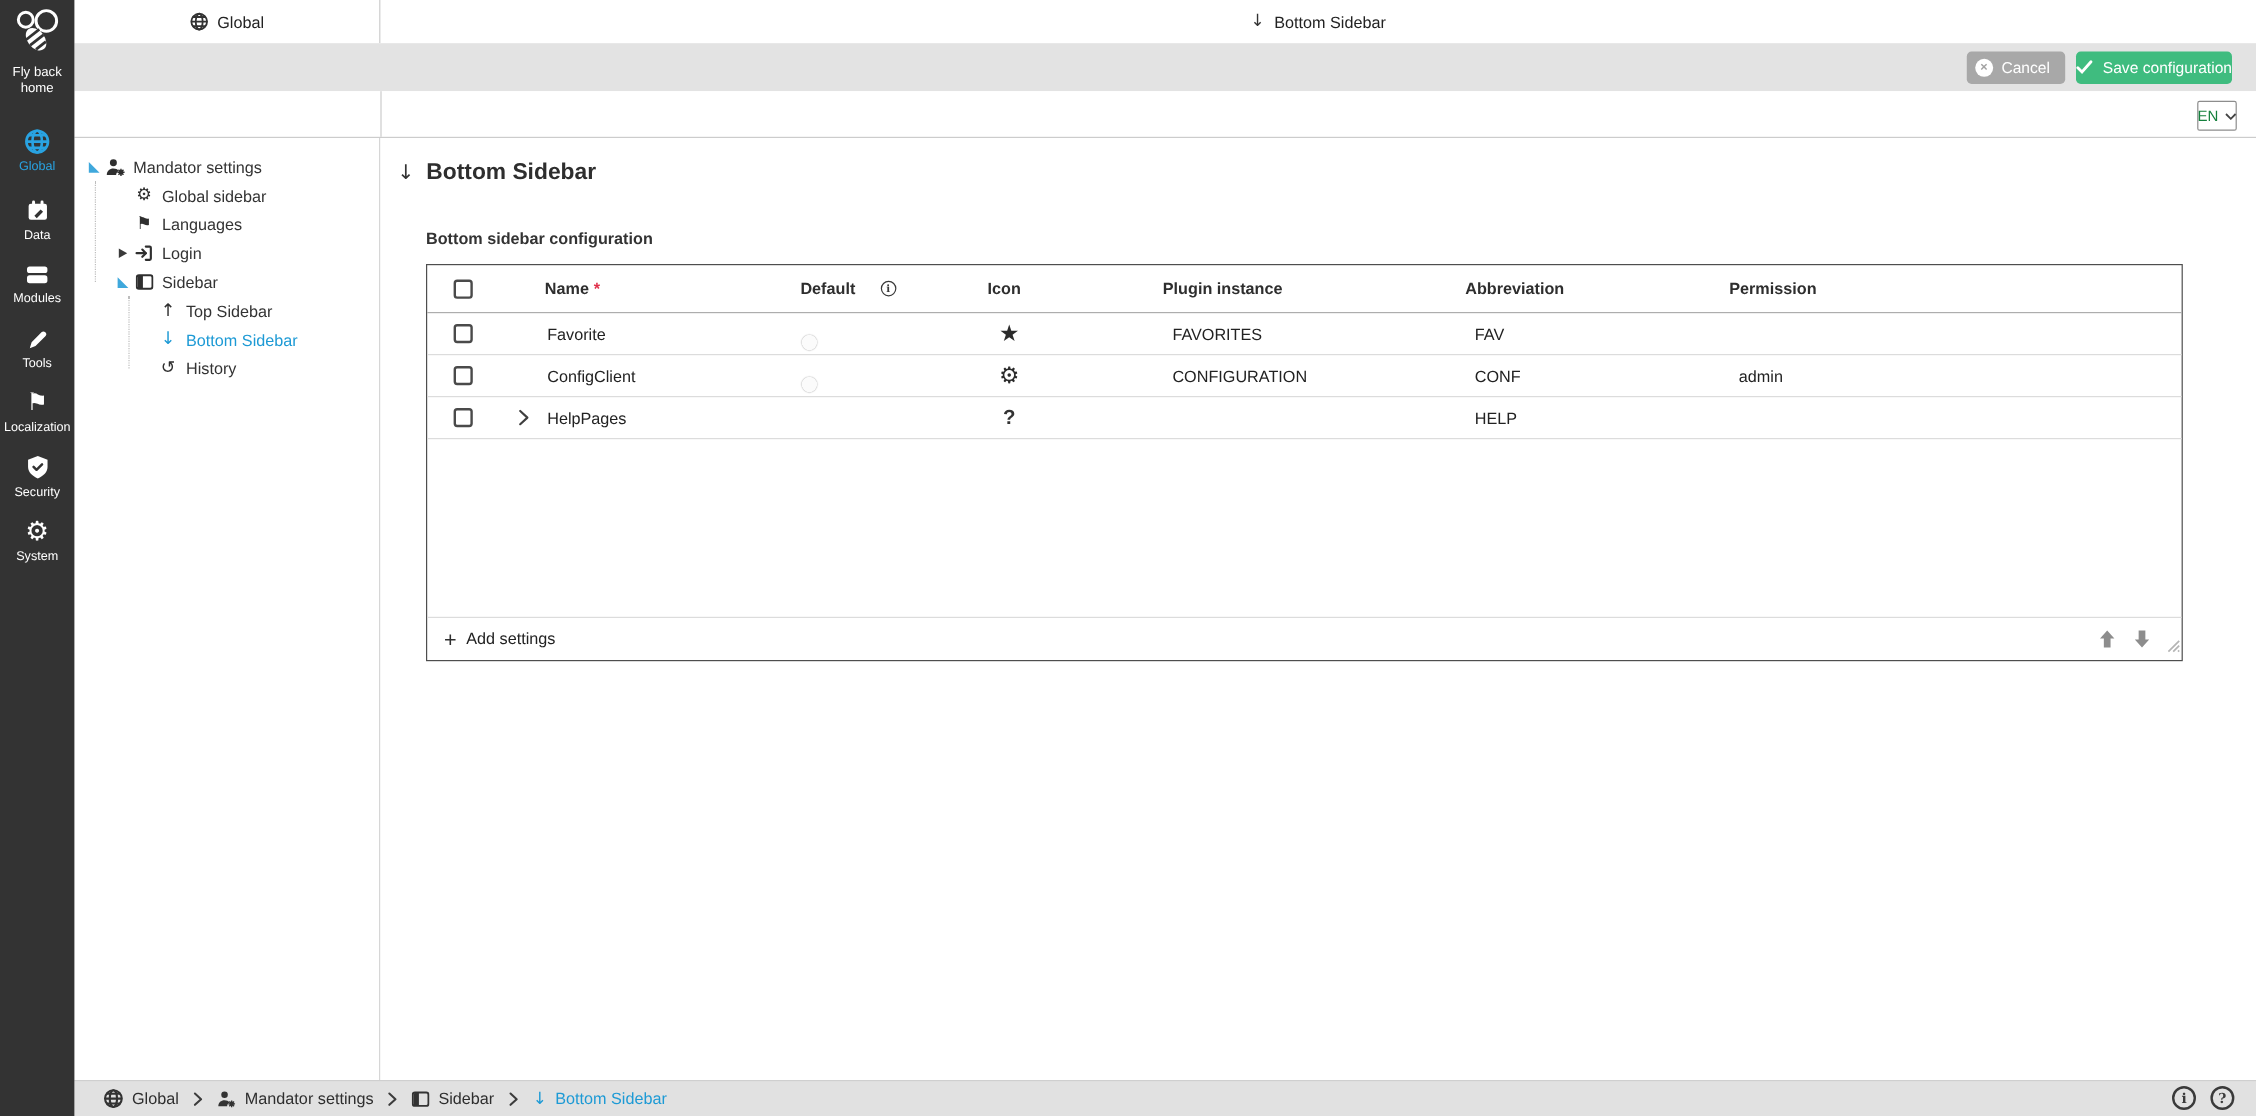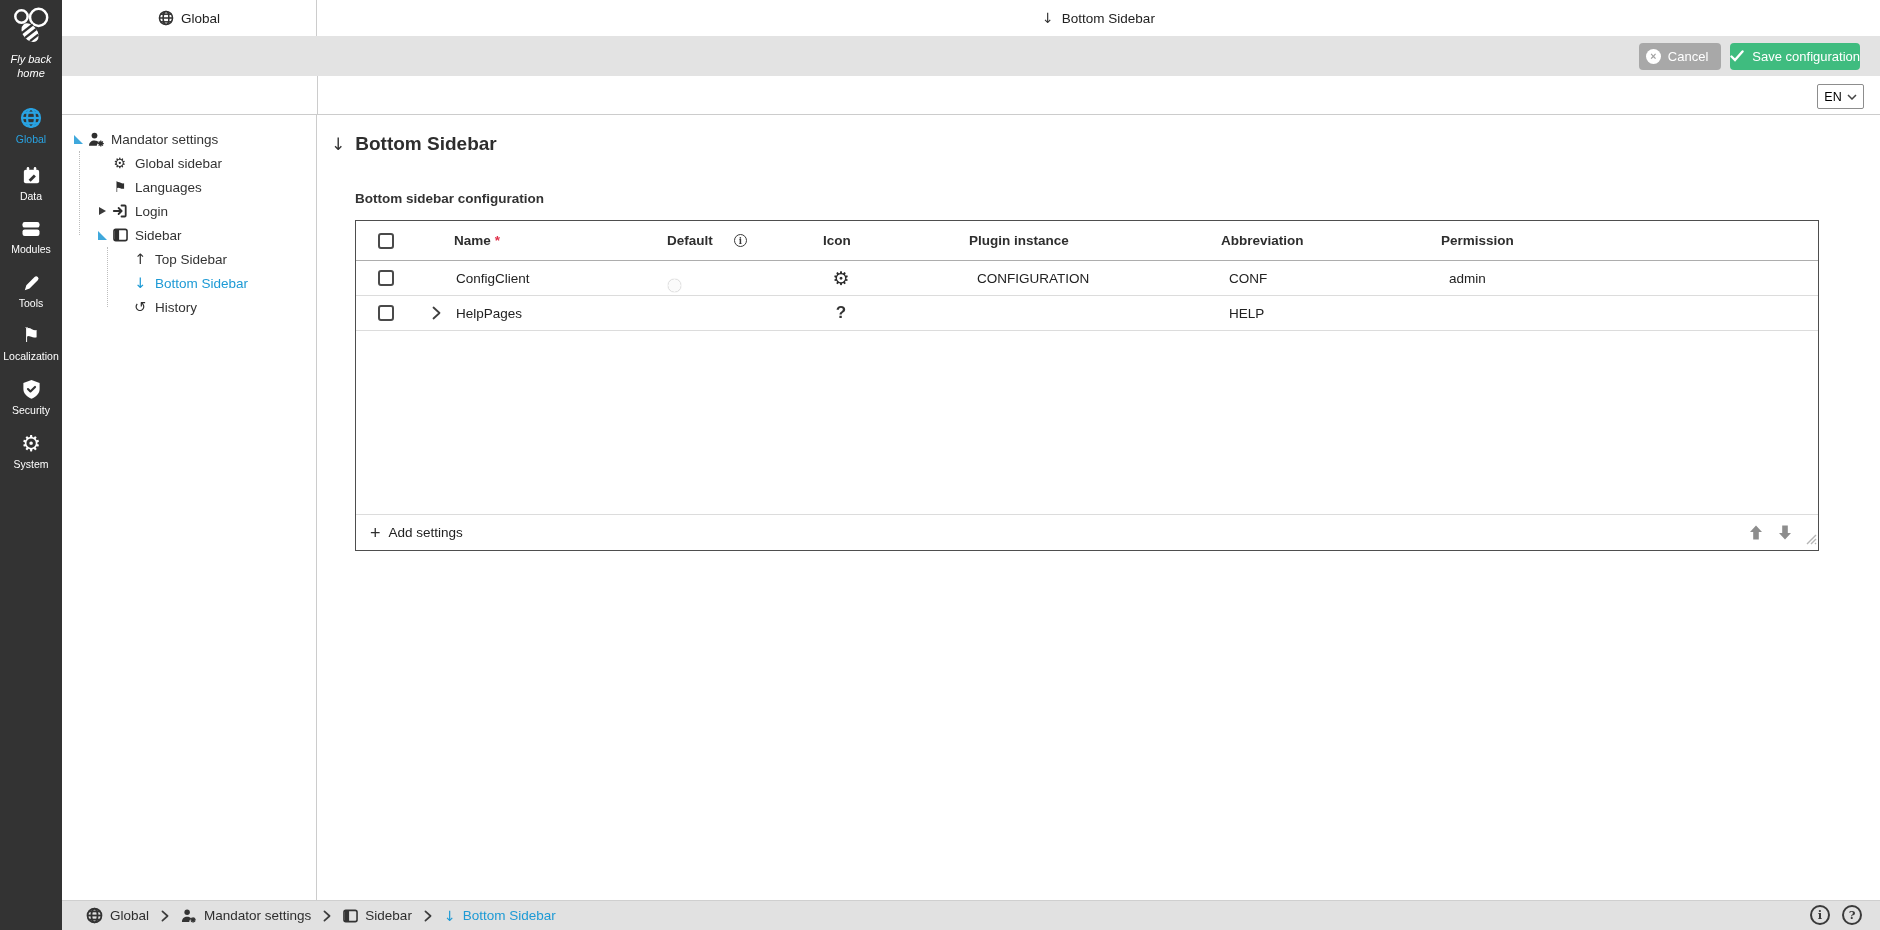--- a/index.html
+++ b/index.html
@@ -2,21 +2,21 @@
 <html><head>
 <meta charset="utf-8">
 <style>
   * { margin:0; padding:0; box-sizing:border-box; }
   html,body { width:1880px; height:930px; background:#fff; font-family:"Liberation Sans","DejaVu Sans",sans-serif; overflow:hidden; }
   #app { position:relative; width:1880px; height:930px; background:#fff; }
 
   
   .leftnav { position:absolute; left:0; top:0; width:62px; height:930px; background:#333333; z-index:5; }
   .logo-block { position:absolute; top:6px; left:0; width:62px; text-align:center; cursor:pointer; }
-  .logo-block .home-label { display:block; margin:3px auto 0; width:54px; font-size:11px; line-height:1.25; color:#fff;font-style:italic; }
+  .logo-block .home-label { display:block; margin:3px auto 0; width:54px; font-size:11px; line-height:1.25; color:#fff; }
   .navitem { position:absolute; left:0; width:62px; display:flex; flex-direction:column; align-items:center; cursor:pointer; color:#fff; }
   .navitem .nicon { height:24px; display:flex; align-items:center; justify-content:center; color:#fff; }
   .navitem .nlabel { font-size:10.5px; margin-top:3px; color:#fff; }
   .navitem.active .nicon, .navitem.active .nlabel { color:#29a3e2; }
   .glyph-ico { font-family:"DejaVu Sans",sans-serif; }
 
   
   .topbar { position:absolute; left:62px; top:0; right:0; height:36px; background:#fff; display:flex; }
   .panelhead { width:255px; border-right:1px solid #ccc; display:flex; align-items:center; justify-content:center; gap:7px; font-size:13.5px; color:#222; }
   .mainhead { flex:1; display:flex; align-items:center; justify-content:center; gap:8px; font-size:13.5px; color:#222; }
@@ -25,21 +25,21 @@
   
   .toolbar { position:absolute; left:62px; top:36px; right:0; height:40px; background:#e3e3e3; display:flex; align-items:center; justify-content:flex-end; gap:9px; padding-right:20px; }
   .btn { display:flex; align-items:center; height:27px; border:none; border-radius:4px; color:#fff; font-size:13px; font-family:inherit; cursor:pointer; }
   .btn-cancel { background:#a8a8a8; padding:0 13px 0 7px; gap:7px; }
   .btn-save { background:#3fbc7f; padding:0 0; gap:8px; }
   .xcirc { width:15px; height:15px; border-radius:50%; background:#fff; color:#a2a2a2; font-size:10.5px; font-weight:bold; display:flex; align-items:center; justify-content:center; }
 
   
   .subbar { position:absolute; left:62px; top:76px; right:0; height:39px; background:#fff; border-bottom:1px solid #ccc; }
   .subbar .vdiv { position:absolute; left:255px; top:0; height:100%; border-left:1px solid #ccc; }
-  .lang { position:absolute; top:8px; right:16px; width:47px; height:25px; border:1px solid #8d8d8d; border-radius:2px; background:#fff; display:flex; align-items:center; justify-content:center; gap:5px; font-size:12.5px; color:#000000; cursor:pointer; }
+  .lang { position:absolute; top:8px; right:16px; width:33px; height:25px; border:1px solid #8d8d8d; border-radius:2px; background:#fff; display:flex; align-items:center; justify-content:center; gap:5px; font-size:12.5px; color:#15803d; cursor:pointer; }
 
   
   .sidepanel { position:absolute; left:62px; top:115px; width:255px; bottom:30px; background:#fff; border-right:1px solid #ccc; padding-top:12px; }
   .trow { height:24px; display:flex; align-items:center; font-size:13.5px; color:#333; cursor:pointer; }
   .trow.d0 { padding-left:8px; }
   .trow.d1 { padding-left:32px; }
   .trow.d2 { padding-left:52px; }
   .exp { width:16px; height:16px; display:flex; align-items:center; justify-content:center; flex:0 0 16px; }
   .exp.open i { display:block; width:0; height:0; border-bottom:9px solid #3fa8dc; border-right:9px solid transparent; }
   .exp.closed i { display:block; width:0; height:0; border-left:7px solid #3a3a3a; border-top:4.5px solid transparent; border-bottom:4.5px solid transparent; }
@@ -333,20 +333,34 @@
         <div class="hdef">
           <span>Default</span>
           <span class="circ" style="width:13px;height:13px;border-width:1.3px;font-size:8.5px">i</span>
         </div>
         <div>Icon</div>
         <div>Plugin instance</div>
         <div>Abbreviation</div>
         <div>Permission</div>
       </div>
 
+      <div class="tg drow">
+        <div class="cell-check">
+            <span class="cb"></span>
+          </div>
+        <div></div>
+        <div>Favorite</div>
+        <div><span class="toggle"><span class="knob"></span></span></div>
+        <div class="cell-icon">
+            <span class="big-glyph">★</span>
+          </div>
+        <div class="cell-pad">FAVORITES</div>
+        <div class="cell-pad">FAV</div>
+        <div class="cell-pad"></div>
+      </div>
 
       <div class="tg drow">
         <div class="cell-check">
             <span class="cb"></span>
           </div>
         <div></div>
         <div>ConfigClient</div>
         <div><span class="toggle"><span class="knob"></span></span></div>
         <div class="cell-icon">
             <span class="big-glyph">⚙</span>

